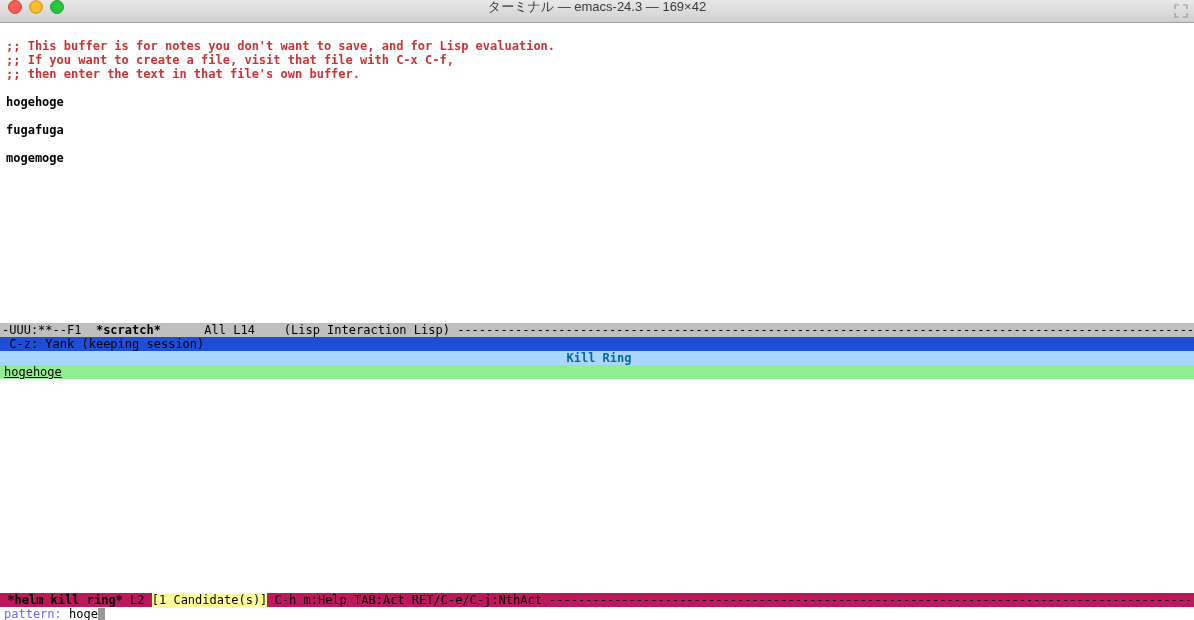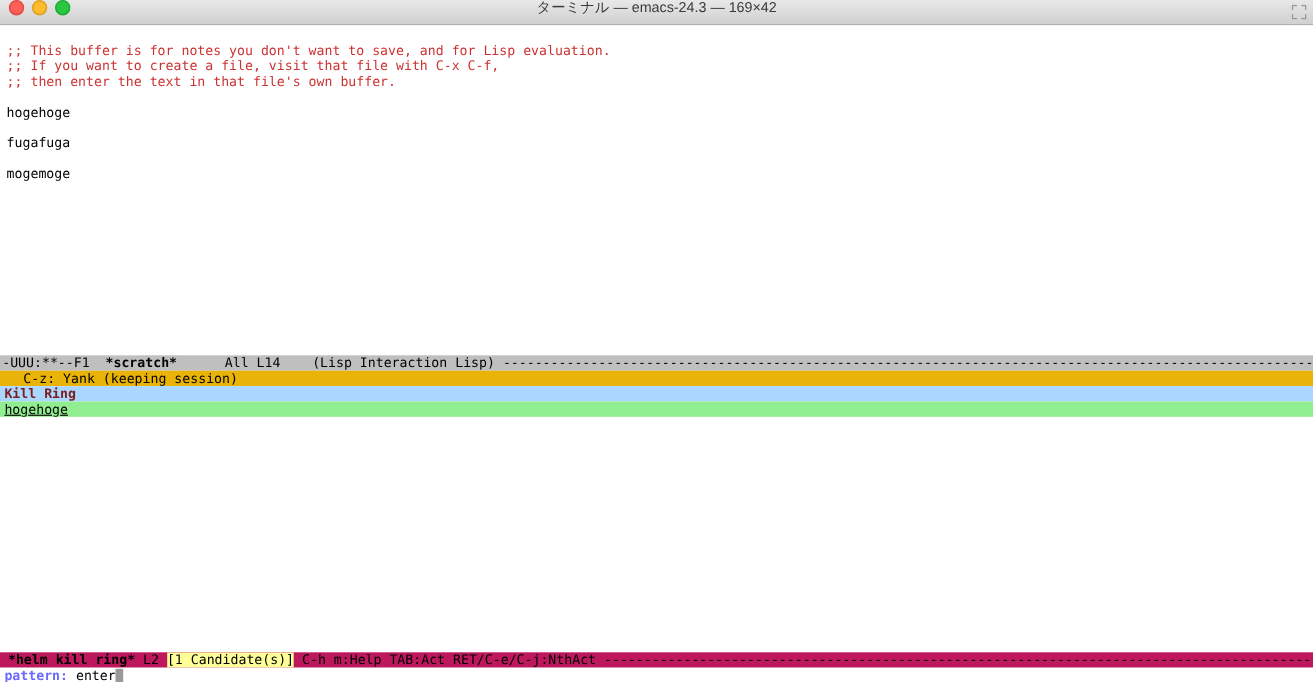--- a/index.html
+++ b/index.html
@@ -68,33 +68,34 @@
   .modeline {
     background: #bfbfbf;
     color: #000;
     white-space: pre;
     padding-left: 2px;
     height: 14px;
     overflow: hidden;
   }
   .modeline .bold { font-weight: bold; margin-top: 28px; }
   .helpline {
-    background: #eab308;
+    background: #1d4ed8;
     color: #000;
     white-space: pre;
-    padding-left: 14px;
+    padding-left: 2px;
     height: 14px;
   }
   .helm-header {
     background: #aad7ff;
-    color: #7f1d1d;
+    color: #0369a1;
     font-weight: bold;
     white-space: pre;
     padding-left: 4px;
     height: 14px;
+    text-align: center;
   }
   .helm-candidate {
     background: #90ee90;
     color: #000;
     text-decoration: underline;
     white-space: pre;
     padding-left: 4px;
     height: 14px;
   }
   .helm-rest {
@@ -111,34 +112,34 @@
   }
   .bottom-modeline .bold { font-weight: bold; }
   .bottom-modeline .hl { background: #ffff99; }
   .minibuffer {
     background: #ffffff;
     color: #000;
     white-space: pre;
     padding-left: 4px;
     height: 14px;
   }
-  .minibuffer .label { color: #6a6aff; font-weight: bold; }
+  .minibuffer .label { color: #6a6aff; }
   .cursor {
     display: inline-block;
     width: 7px;
     height: 13px;
     background: #999;
     vertical-align: text-bottom;
   }
   .stack {
     display:flex;
     flex-direction:column;
     height:100%;
   }
-  .top-pane { height: 300px; }
+  .top-pane { height: 300px; font-weight: bold; }
 </style>
 </head>
 <body>
 
 <div class="titlebar">
   <div class="traffic-lights">
     <div class="tl red"></div>
     <div class="tl yellow"></div>
     <div class="tl green"></div>
   </div>
@@ -171,16 +172,16 @@
 
     <div class="helpline"><span> C-z: Yank (keeping session)</span></div>
 
     <div class="helm-header"><span>Kill Ring</span></div>
     <div class="helm-candidate"><span>hogehoge</span></div>
 
     <div class="helm-rest"></div>
 
     <div class="bottom-modeline"><span> </span><span class="bold">*helm kill ring*</span><span> L2 </span><span class="hl">[1 Candidate(s)]</span><span> C-h m:Help TAB:Act RET/C-e/C-j:NthAct </span><span>-----------------------------------------------------------------------------------------</span></div>
 
-    <div class="minibuffer"><span class="label">pattern: </span><span>enter</span><span class="cursor"></span></div>
+    <div class="minibuffer"><span class="label">pattern: </span><span>hoge</span><span class="cursor"></span></div>
 
   </div>
 </div>
 
 </body></html>

